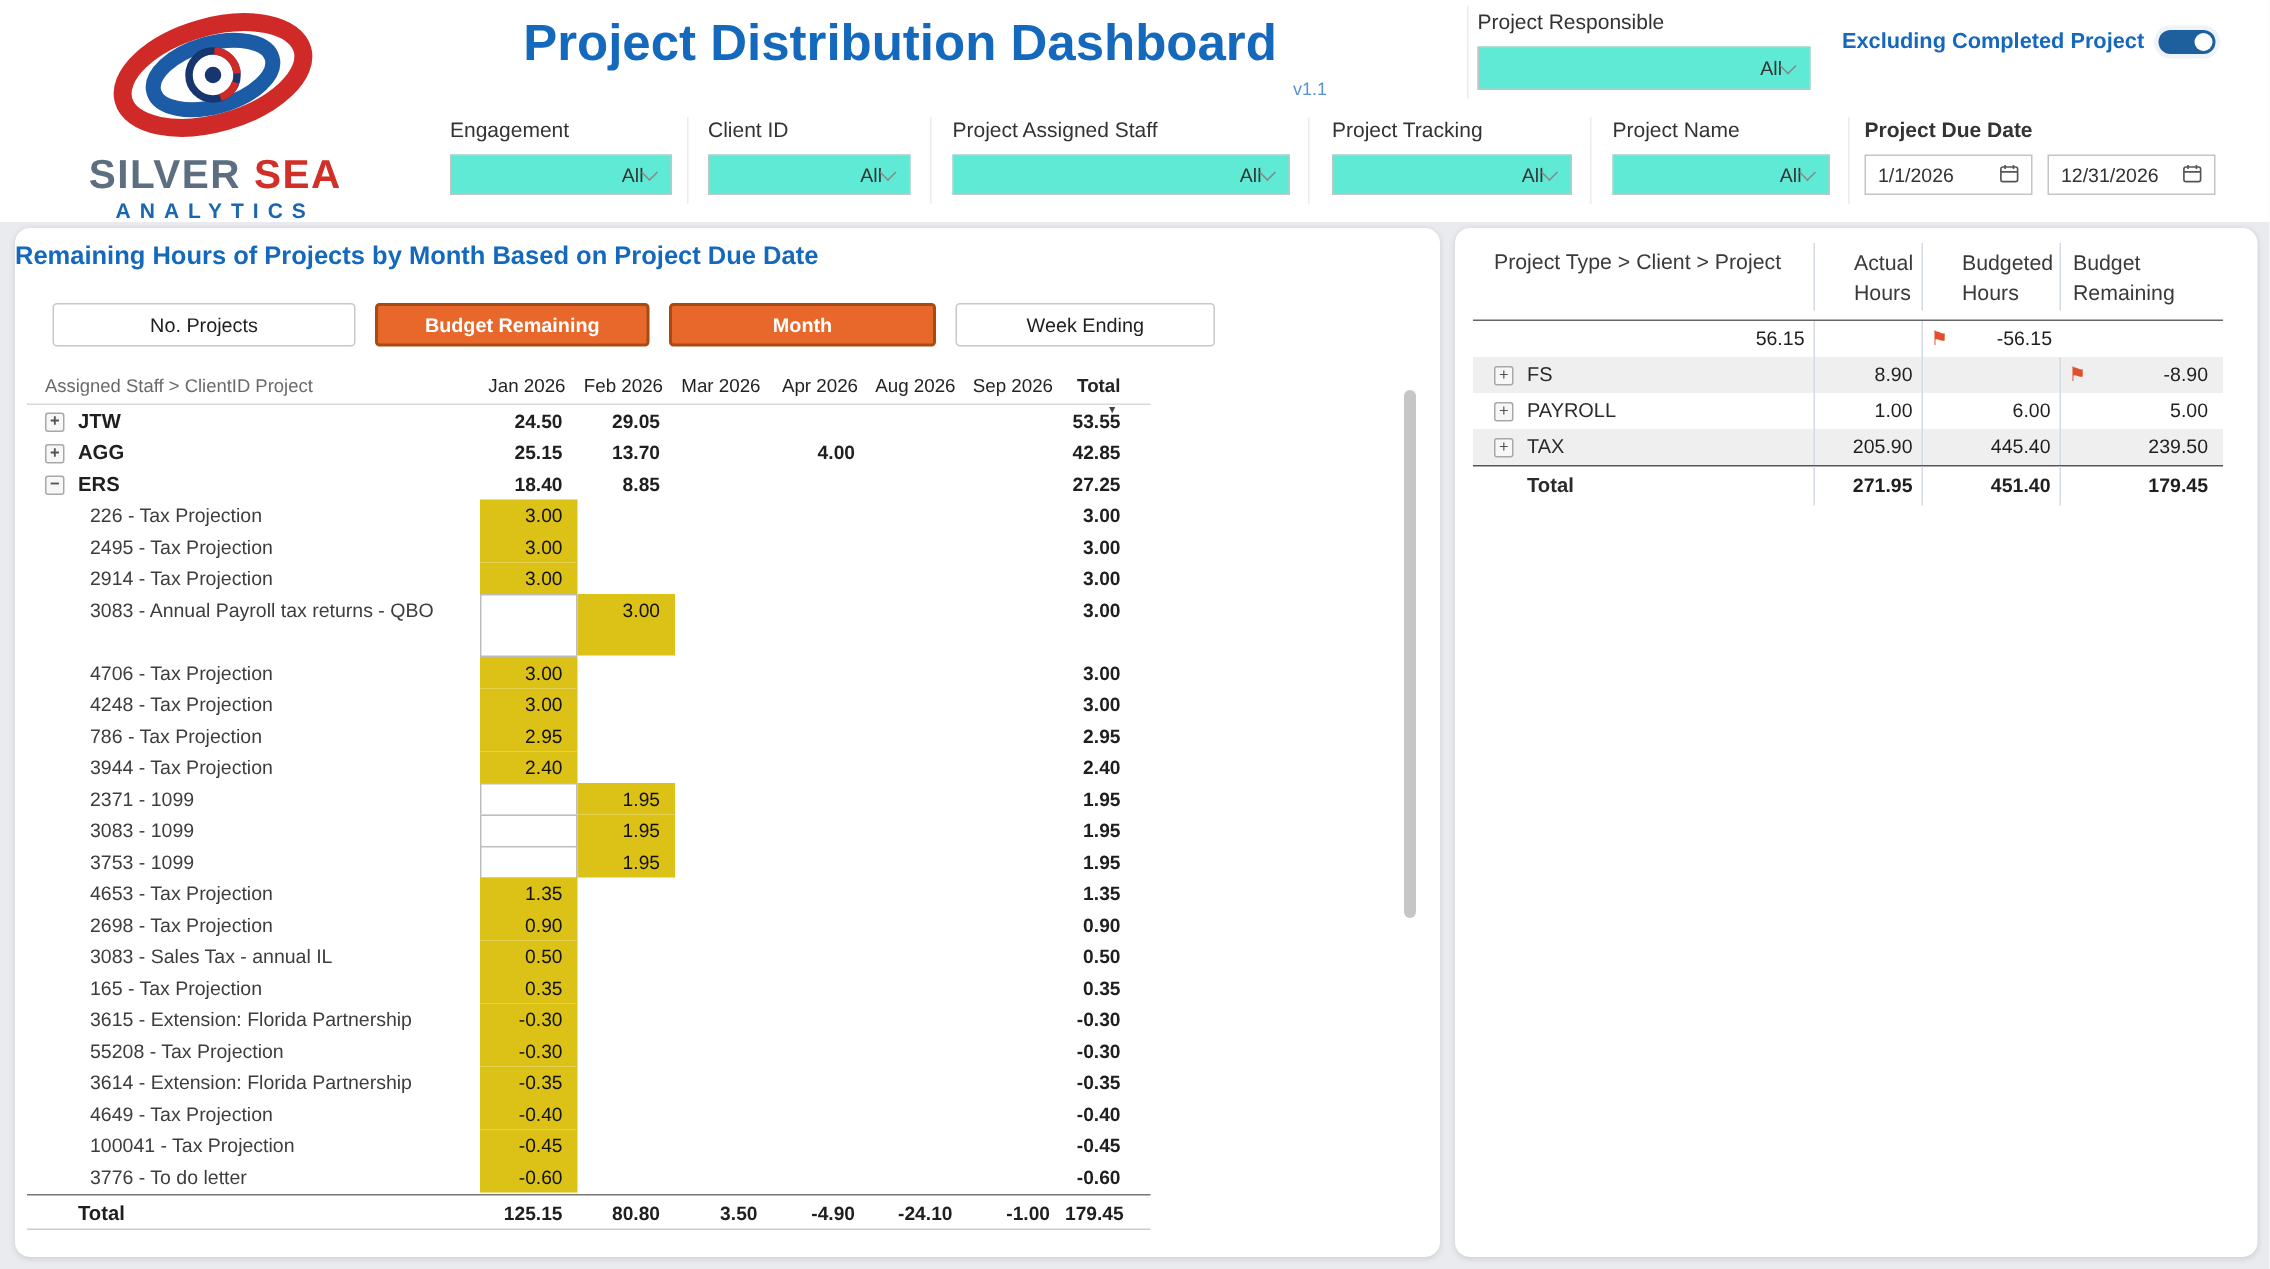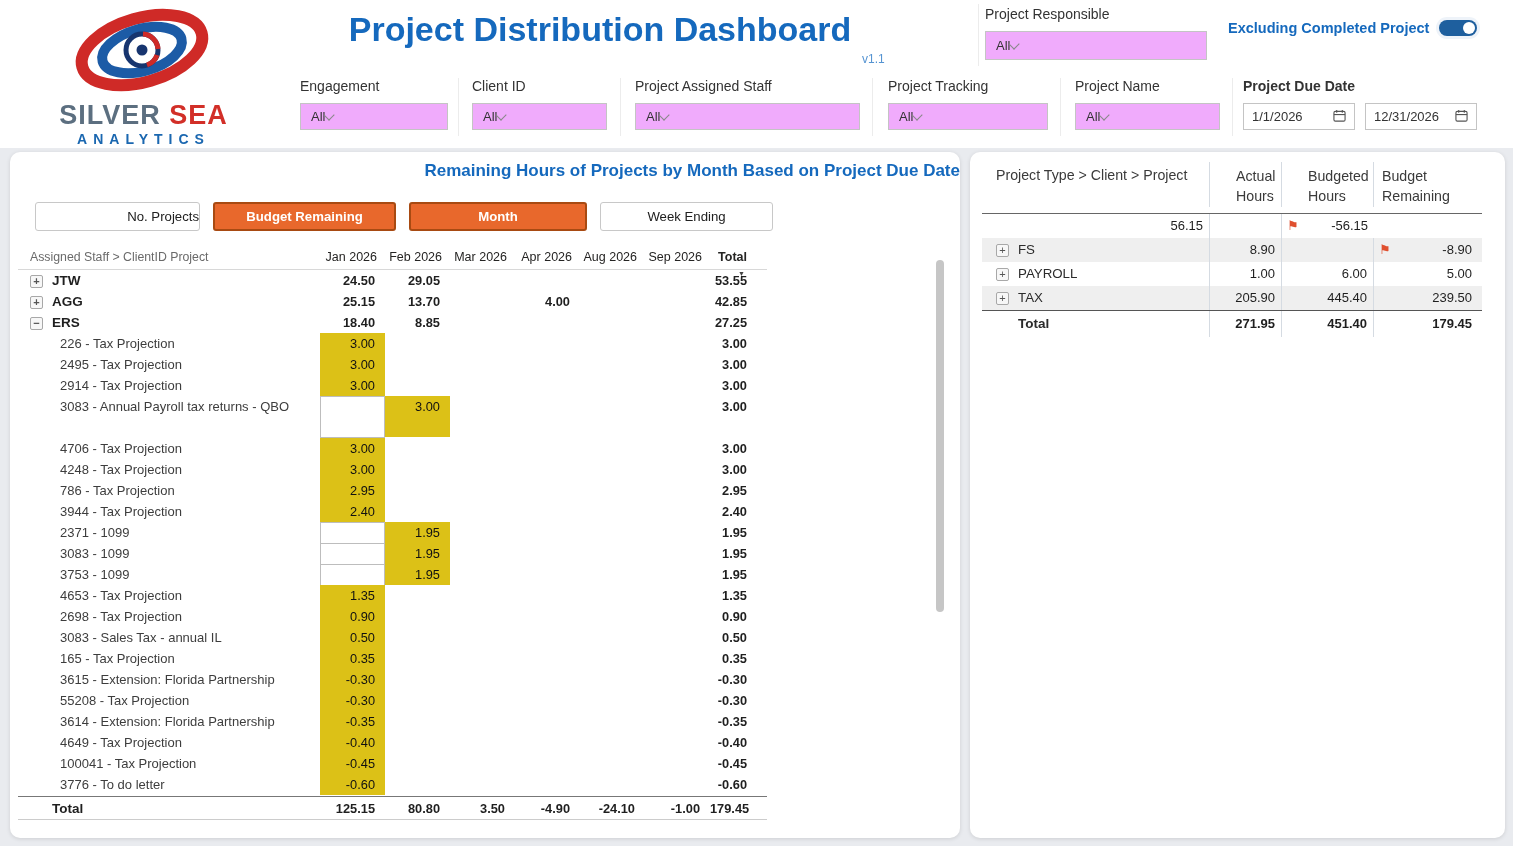--- a/index.html
+++ b/index.html
@@ -21,22 +21,22 @@
   .logo-line1 .silver { color:#5c6f80; }
   .logo-line1 .sea { color:#d22f28; }
   .logo-line2 { font-size:14px; letter-spacing:6px; color:#1a67b0; text-align:center; font-weight:bold; }
 
   .main-title { position:absolute; left:290px; top:10px; width:620px; text-align:center;
     font-size:34px; font-weight:bold; color:#1569bd; }
   .version { position:absolute; left:862px; top:52px; font-size:12px; color:#5694d2; }
 
   .pr-group { position:absolute; left:985px; top:6px; width:222px; }
   .pr-label { font-size:14px; color:#333; margin-bottom:9px; }
-  .dropdown { height:29px; background:#f0abfc; border:1px solid #c4c4c4; display:flex; align-items:center;
-    padding:0 10px; font-size:13px; color:#333; justify-content:flex-start; cursor:pointer; }
+  .dropdown { height:29px; background:#5eead4; border:1px solid #c4c4c4; display:flex; align-items:center;
+    padding:0 10px; font-size:13px; color:#333; justify-content:flex-end; cursor:pointer; }
   .chev { width:8px; height:8px; border-right:1.5px solid #888; border-bottom:1.5px solid #888;
     transform:rotate(45deg); margin-top:-4px; flex:0 0 auto; }
 
   .toggle-group { position:absolute; left:1228px; top:20px; width:268px; display:flex; align-items:center; gap:10px; }
   .toggle-label { font-size:14.5px; font-weight:bold; color:#1569bd; }
   .toggle { width:38px; height:16px; background:#1e5f9e; border-radius:9px; position:relative;
     box-shadow:0 0 0 3px #eef3f9; cursor:pointer; flex:0 0 auto; }
   .toggle .knob { position:absolute; right:2px; top:2px; width:12px; height:12px; border-radius:50%; background:#fff; }
 
   .filter { position:absolute; top:78px; }
@@ -45,27 +45,27 @@
   .datebox { height:27px; background:#fff; border:1px solid #c4c4c4; display:flex; align-items:center;
     justify-content:space-between; padding:0 8px; font-size:13px; color:#333; cursor:pointer; }
   .filter .dropdown { height:27px; }
   .daterow { display:flex; gap:10px; }
 
   
   .panel { position:absolute; background:#fff; border-radius:10px; box-shadow:0 1px 4px rgba(0,0,0,.12); }
   .left-panel { left:10px; top:152px; width:950px; height:686px; }
   .right-panel { left:970px; top:152px; width:535px; height:686px; }
 
-  .lp-title { position:absolute; left:0; top:9px; width:100%; text-align:right;
+  .lp-title { position:absolute; left:0; top:9px; width:100%; text-align:left;
     font-size:17px; font-weight:bold; color:#1569bd; }
 
   .btn-row { position:absolute; left:25px; top:50px; display:flex; gap:13px; }
   .vbtn { height:29px; background:#fff; border:1px solid #c8c8c8; border-radius:3px;
     font-size:13.2px; color:#202020; font-family:"Liberation Sans",sans-serif; cursor:pointer; }
-  .vbtn.b0 { width:165px;text-align:right; } .vbtn.b1 { width:183px; } .vbtn.b2 { width:178px; } .vbtn.b3 { width:173px; }
+  .vbtn.b0 { width:202px; } .vbtn.b1 { width:183px; } .vbtn.b2 { width:178px; } .vbtn.b3 { width:173px; }
   .vbtn.active { background:#e8682c; color:#fff; font-weight:bold; border:2px solid #a84a12; }
 
   
   .matrix { position:absolute; left:8px; top:92px; width:749px; }
   .mhead, .mrow { display:grid; grid-template-columns:302px repeat(6,65px) 57px; }
   .mhead { height:26px; line-height:26px; border-bottom:1px solid #d8d8d8; }
   .mh-label { font-size:12.3px; color:#6a6a6a; padding-left:12px; white-space:nowrap; }
   .mh-col { font-size:12.5px; color:#252423; text-align:right; padding-right:8px; }
   .mh-total { font-weight:bold; padding-right:20px; position:relative; }
   .sort-arrow { position:absolute; right:22px; bottom:-7px; font-size:7px; color:#444; line-height:7px; }

